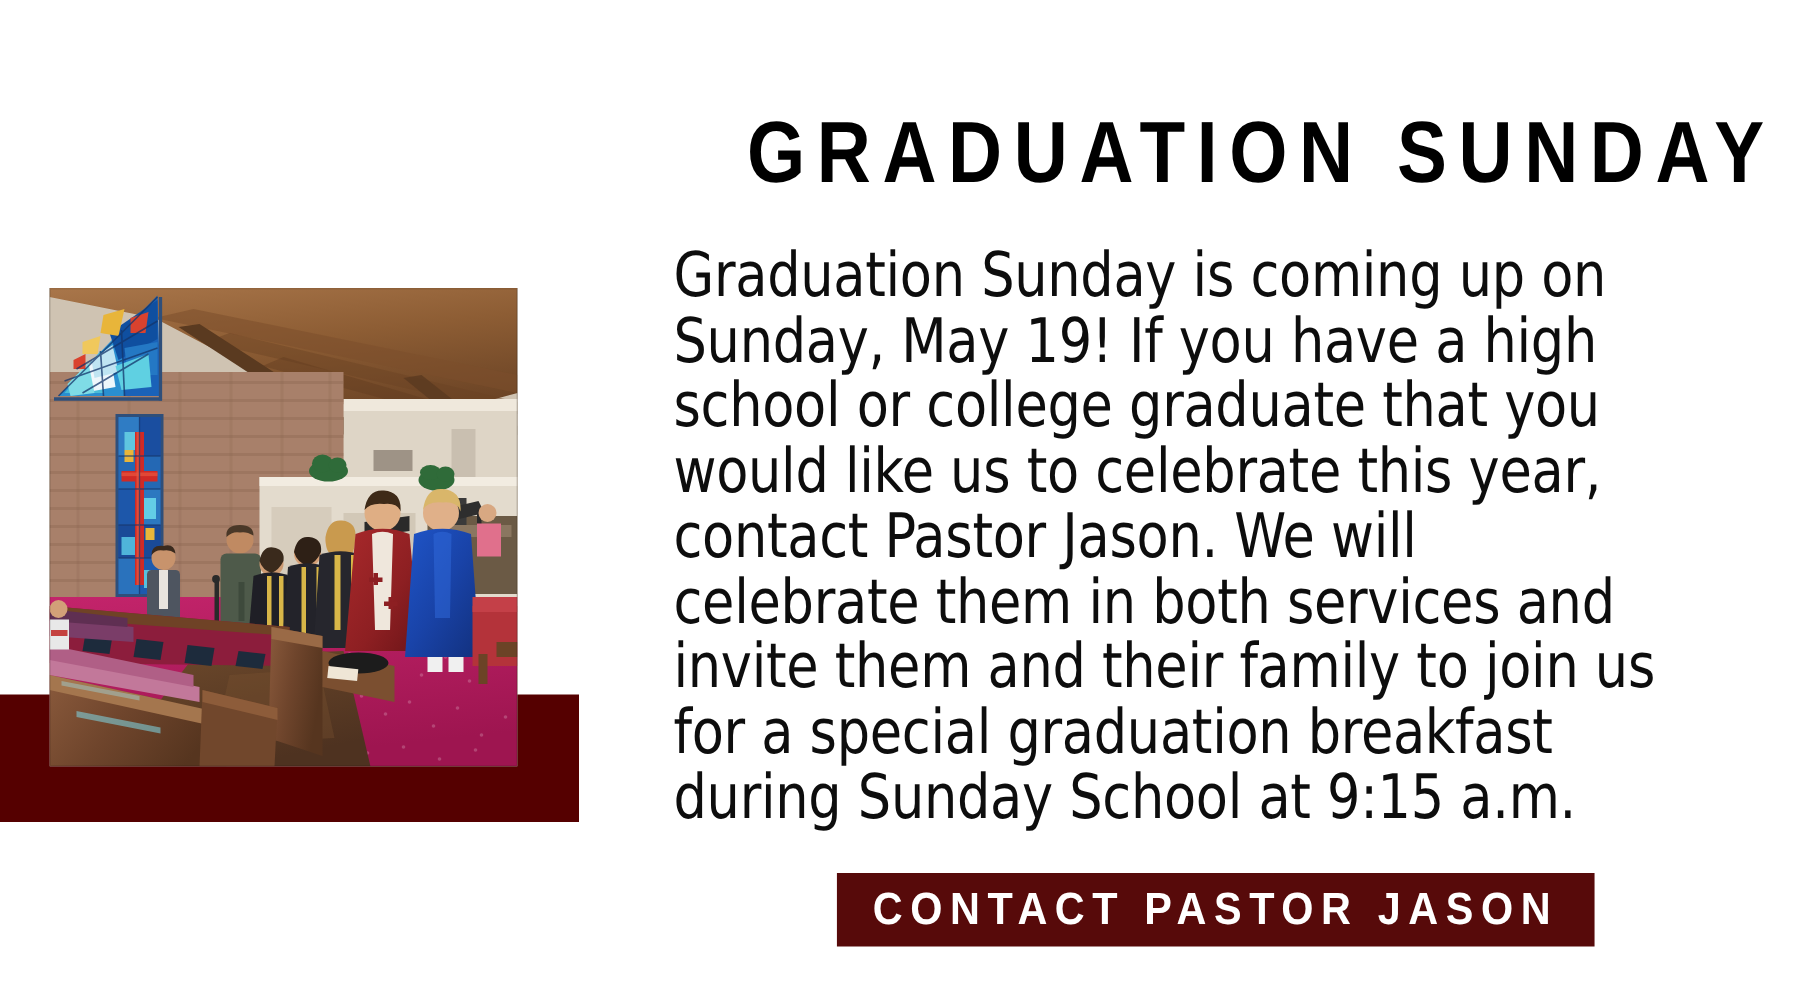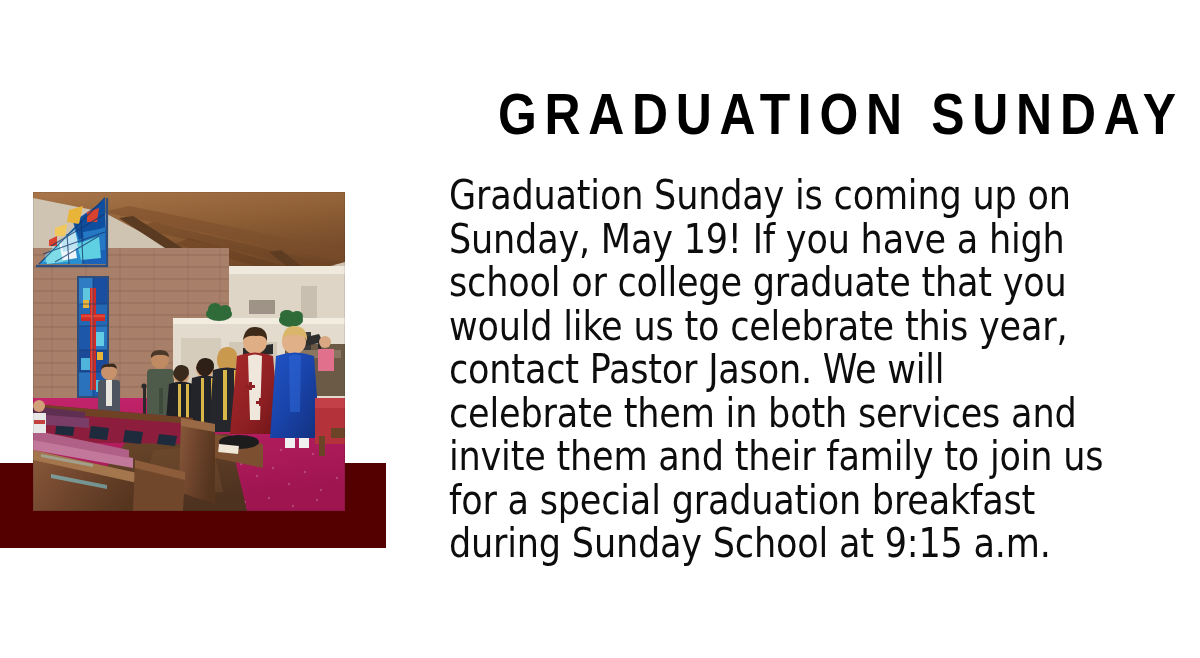--- a/index.html
+++ b/index.html
@@ -40,21 +40,21 @@
     height: 319px;
     overflow: hidden;
     background: #6d5a4a;
   }
   .photo-frame svg { display: block; }
 
   
   .right-col {
     position: absolute;
     left: 420px;
-    top: 16px;
+    top: 4px;
     width: 780px;
     height: 582px;
   }
   .headline {
     position: absolute;
     left: 29px;
     top: 28px;
     width: 700px;
     font-family: "Liberation Sans Narrow", "Liberation Sans", sans-serif;
     font-weight: 700;
@@ -404,13 +404,16 @@
     </svg>
   </div>
 </div>
 
 <div class="right-col">
 
   <h1 class="headline">GRADUATION SUNDAY</h1>
 
   <p class="body-copy">Graduation Sunday is coming up on Sunday, May 19! If you have a high school or college graduate that you would like us to celebrate this year, contact Pastor Jason. We will celebrate them in both services and invite them and their family to join us for a special graduation breakfast during Sunday School at 9:15 a.m.</p>
 
+  <div class="cta-wrap">
+    <button class="cta-button">CONTACT PASTOR JASON</button>
+  </div>
 </div>
 
 </body></html>

